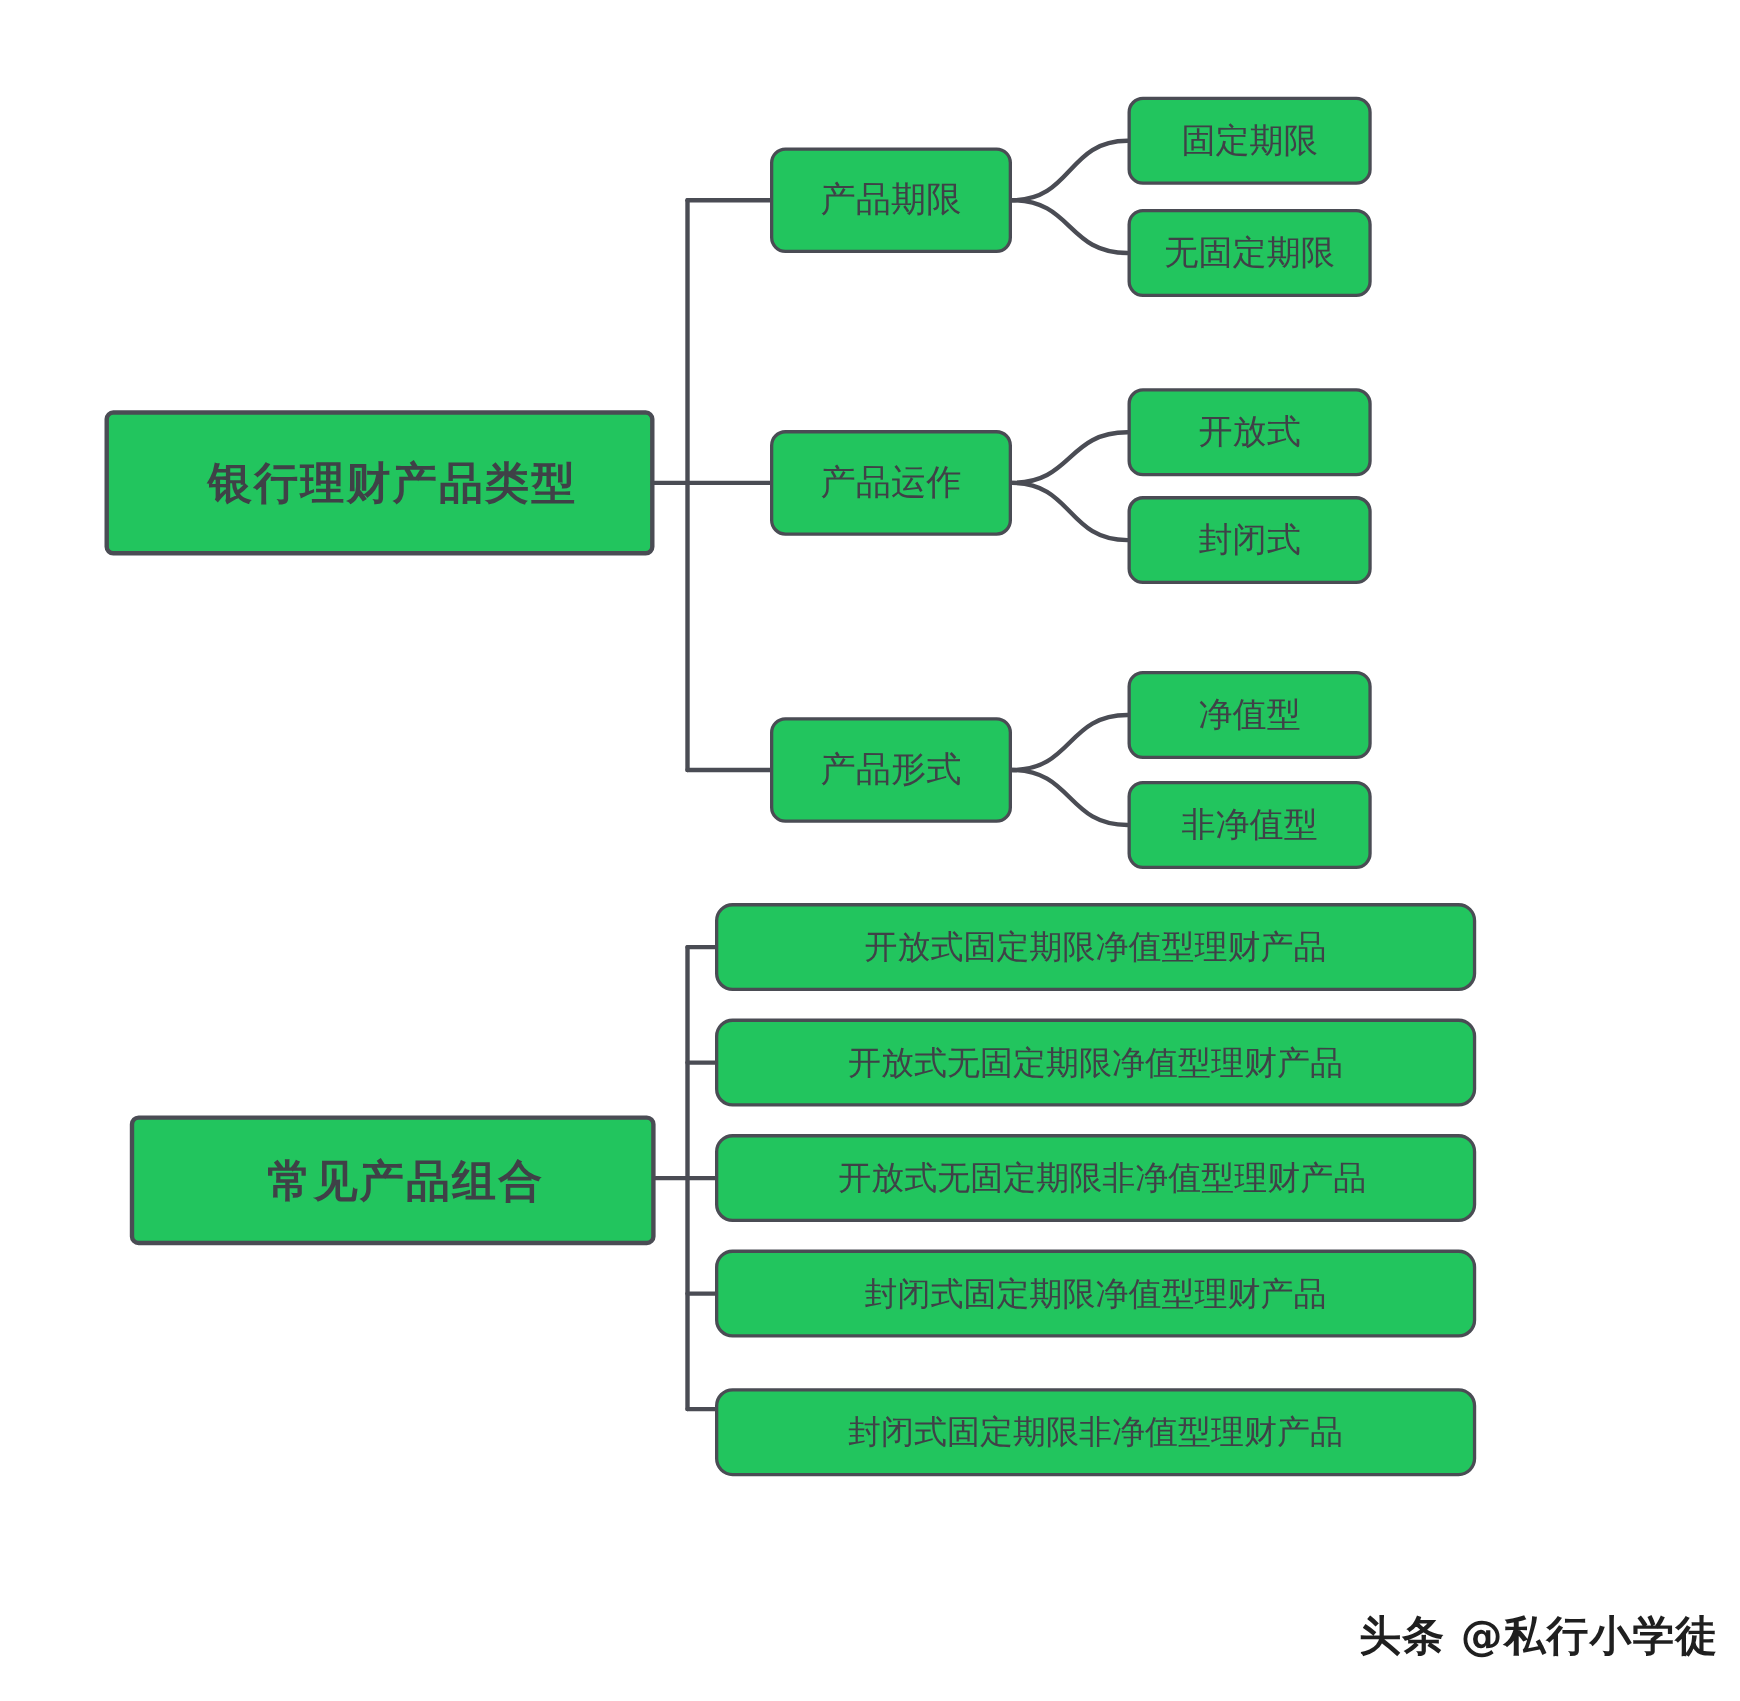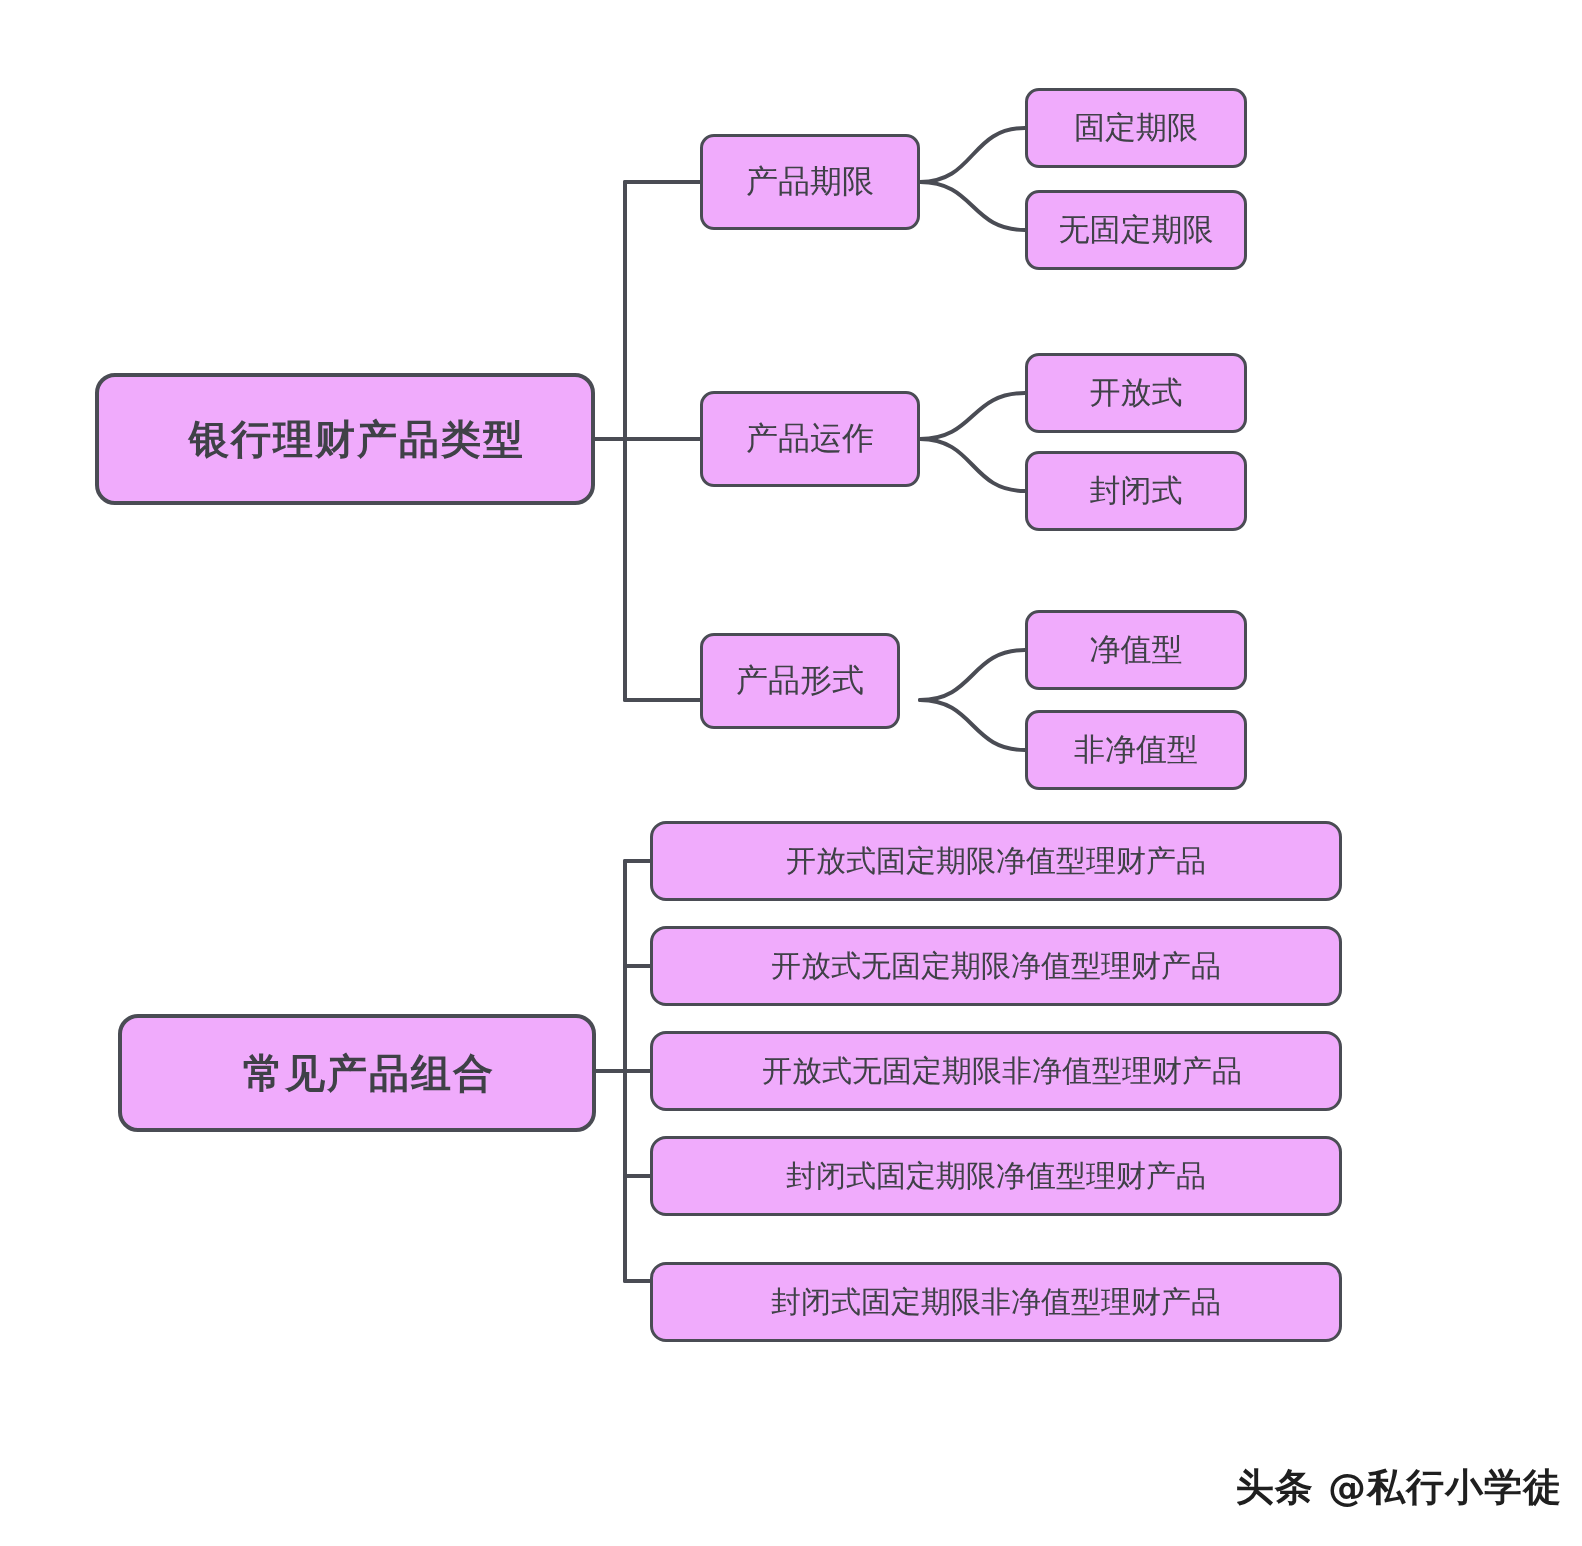--- a/index.html
+++ b/index.html
@@ -17,35 +17,35 @@
     overflow: hidden;
   }
   svg.connectors {
     position: absolute;
     left: 0;
     top: 0;
     pointer-events: none;
   }
   .node {
     position: absolute;
-    background: #f0abfc;
+    background: #22c55e;
     border: 3.5px solid #4a4c54;
     border-radius: 14px;
     display: flex;
     align-items: center;
     justify-content: center;
     text-align: center;
     box-sizing: border-box;
     white-space: nowrap;
   }
   .root {
     font-size: 40px;
     font-weight: bold;
     border-width: 4px;
-    border-radius: 20px;
+    border-radius: 8px;
     letter-spacing: 2px;
     padding-left: 24px;
   }
   .branch {
     font-size: 32px;
     text-align: center;
   }
   .child {
     font-size: 31px;
   }
@@ -103,21 +103,21 @@
   <div class="node root" style="left:95px; top:373px; width:500px; height:132px;">银行理财产品类型</div>
 
   <div class="node branch" style="left:700px; top:134px; width:220px; height:96px;">产品期限</div>
   <div class="node child" style="left:1025px; top:88px; width:222px; height:80px;">固定期限</div>
   <div class="node child" style="left:1025px; top:190px; width:222px; height:80px;">无固定期限</div>
 
   <div class="node branch" style="left:700px; top:391px; width:220px; height:96px;">产品运作</div>
   <div class="node child" style="left:1025px; top:353px; width:222px; height:80px;">开放式</div>
   <div class="node child" style="left:1025px; top:451px; width:222px; height:80px;">封闭式</div>
 
-  <div class="node branch" style="left:700px; top:633px; width:200px; height:96px;">产品形式</div>
+  <div class="node branch" style="left:700px; top:652px; width:220px; height:96px;">产品形式</div>
   <div class="node child" style="left:1025px; top:610px; width:222px; height:80px;">净值型</div>
   <div class="node child" style="left:1025px; top:710px; width:222px; height:80px;">非净值型</div>
 
   <div class="node root" style="left:118px; top:1014px; width:478px; height:118px;">常见产品组合</div>
 
   <div class="node combo" style="left:650px; top:821px; width:692px; height:80px;text-align:center;">开放式固定期限净值型理财产品</div>
   <div class="node combo" style="left:650px; top:926px; width:692px; height:80px;">开放式无固定期限净值型理财产品</div>
   <div class="node combo" style="left:650px; top:1031px; width:692px; height:80px;padding-left:12px;">开放式无固定期限非净值型理财产品</div>
   <div class="node combo" style="left:650px; top:1136px; width:692px; height:80px;">封闭式固定期限净值型理财产品</div>
   <div class="node combo" style="left:650px; top:1241px; width:692px; height:80px;margin-top:21px;">封闭式固定期限非净值型理财产品</div>

